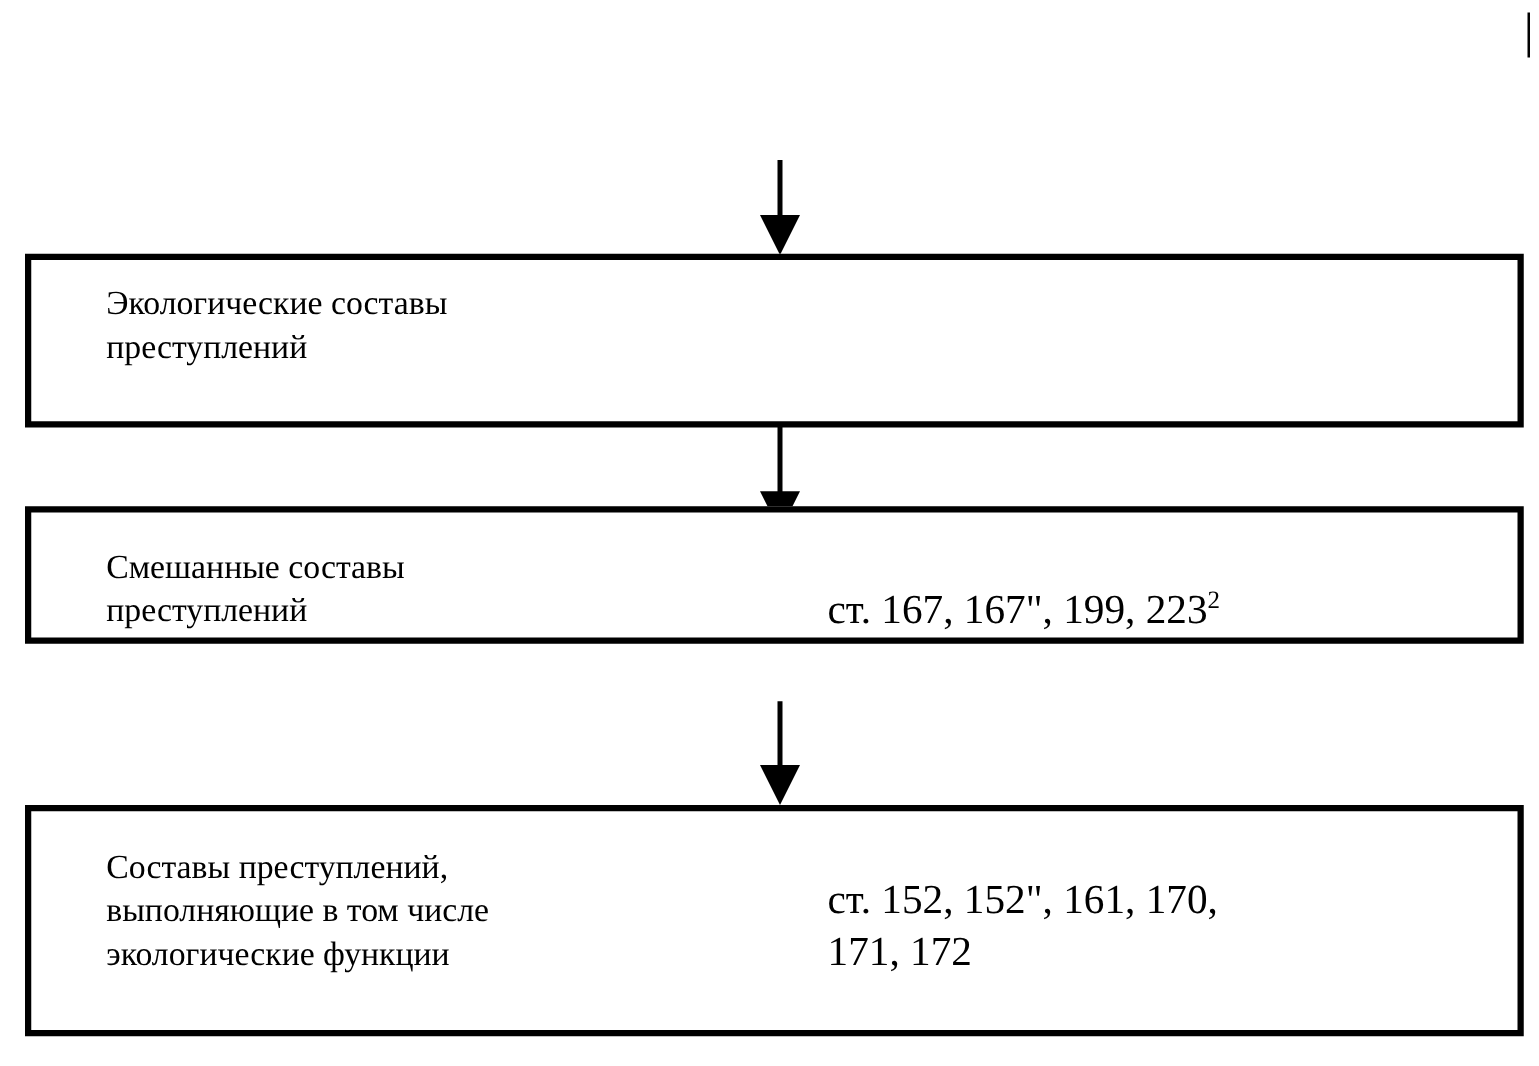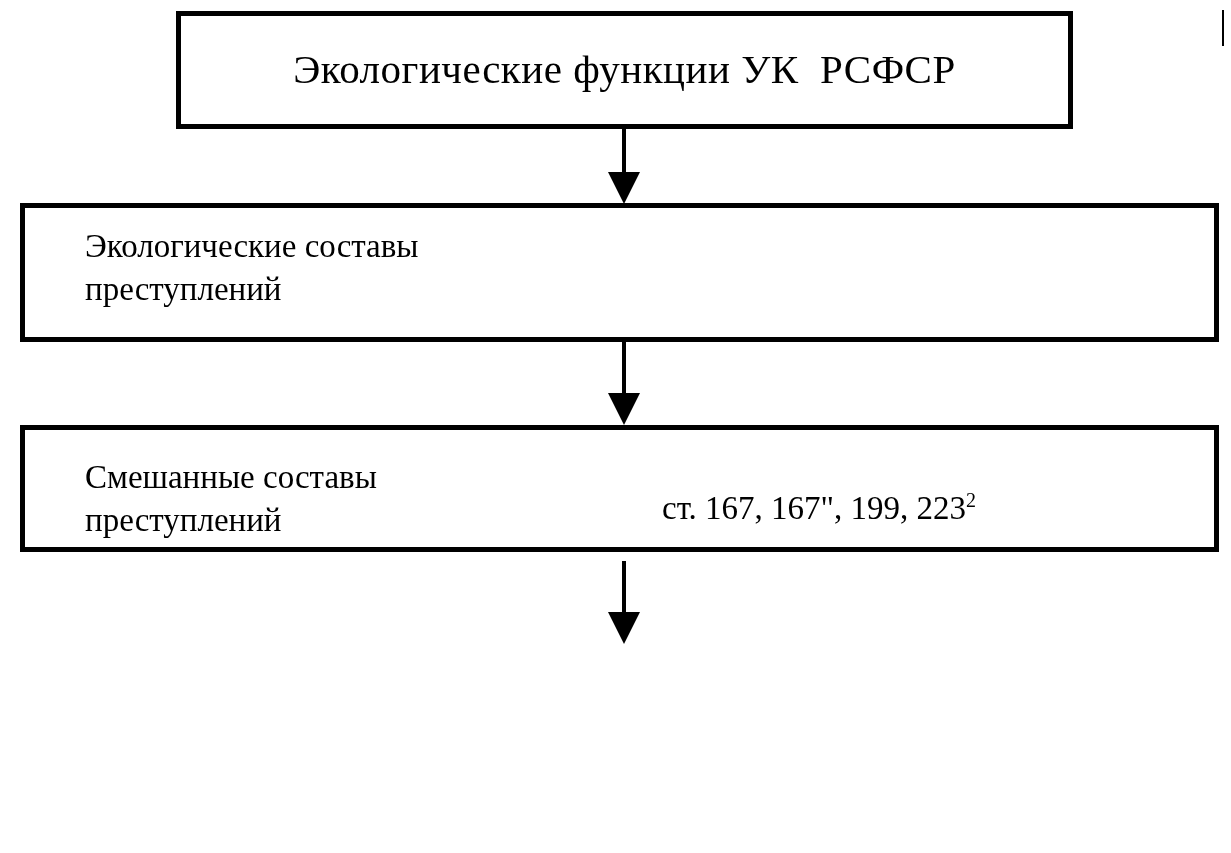--- a/index.html
+++ b/index.html
@@ -41,26 +41,26 @@
     transform: translateY(-50%);
     text-align: center;
     font-size: 41px;
     line-height: 1.05;
     letter-spacing: 0.5px;
     white-space: pre;
   }
 
   
   #box-eco     { left: 20px; top: 203px; width: 1199px; height: 139px; }
-  #box-mixed   { left: 20px; top: 425px; width: 1199px; height: 127px; }
+  #box-mixed   { left: 20px; top: 405px; width: 1199px; height: 110px; }
   #box-partial { left: 20px; top: 644px; width: 1199px; height: 185px; }
 
   .row-label {
     position: absolute;
-    font-size: 33px;
+    font-size: 27px;
     line-height: 1.30;
     white-space: pre-line;
     left: 60px;
   }
   .row-articles {
     position: absolute;
     font-size: 33px;
     line-height: 1.28;
     white-space: pre-line;
   }
@@ -122,23 +122,20 @@
     width: 2px;
     height: 36px;
     background: #000000;
   }
 </style>
 </head>
 <body>
 
 <div id="page">
 
-  <div class="box" id="title-box">
-    <div id="title-text">Экологические функции УК  РСФСР</div>
-  </div>
 
   <div class="arrow" id="arrow-1">
     <div class="shaft"></div>
     <div class="head"></div>
   </div>
 
   <div class="box" id="box-eco">
     <div class="row-label">Экологические составы
 преступлений</div>
   </div>
@@ -152,16 +149,23 @@
     <div class="row-label">Смешанные составы
 преступлений</div>
     <div class="row-articles"><span>ст. 167, 167", 199, 223</span><span class="sup">2</span></div>
   </div>
 
   <div class="arrow" id="arrow-3">
     <div class="shaft"></div>
     <div class="head"></div>
   </div>
 
+  <div class="box" id="box-partial">
+    <div class="row-label">Составы преступлений,
+выполняющие в том числе
+экологические функции</div>
+    <div class="row-articles"><span>ст. 152, 152", 161, 170,
+171, 172</span><span class="sup"></span></div>
+  </div>
 
   <div id="scan-mark"></div>
 
 </div>
 
 </body></html>

